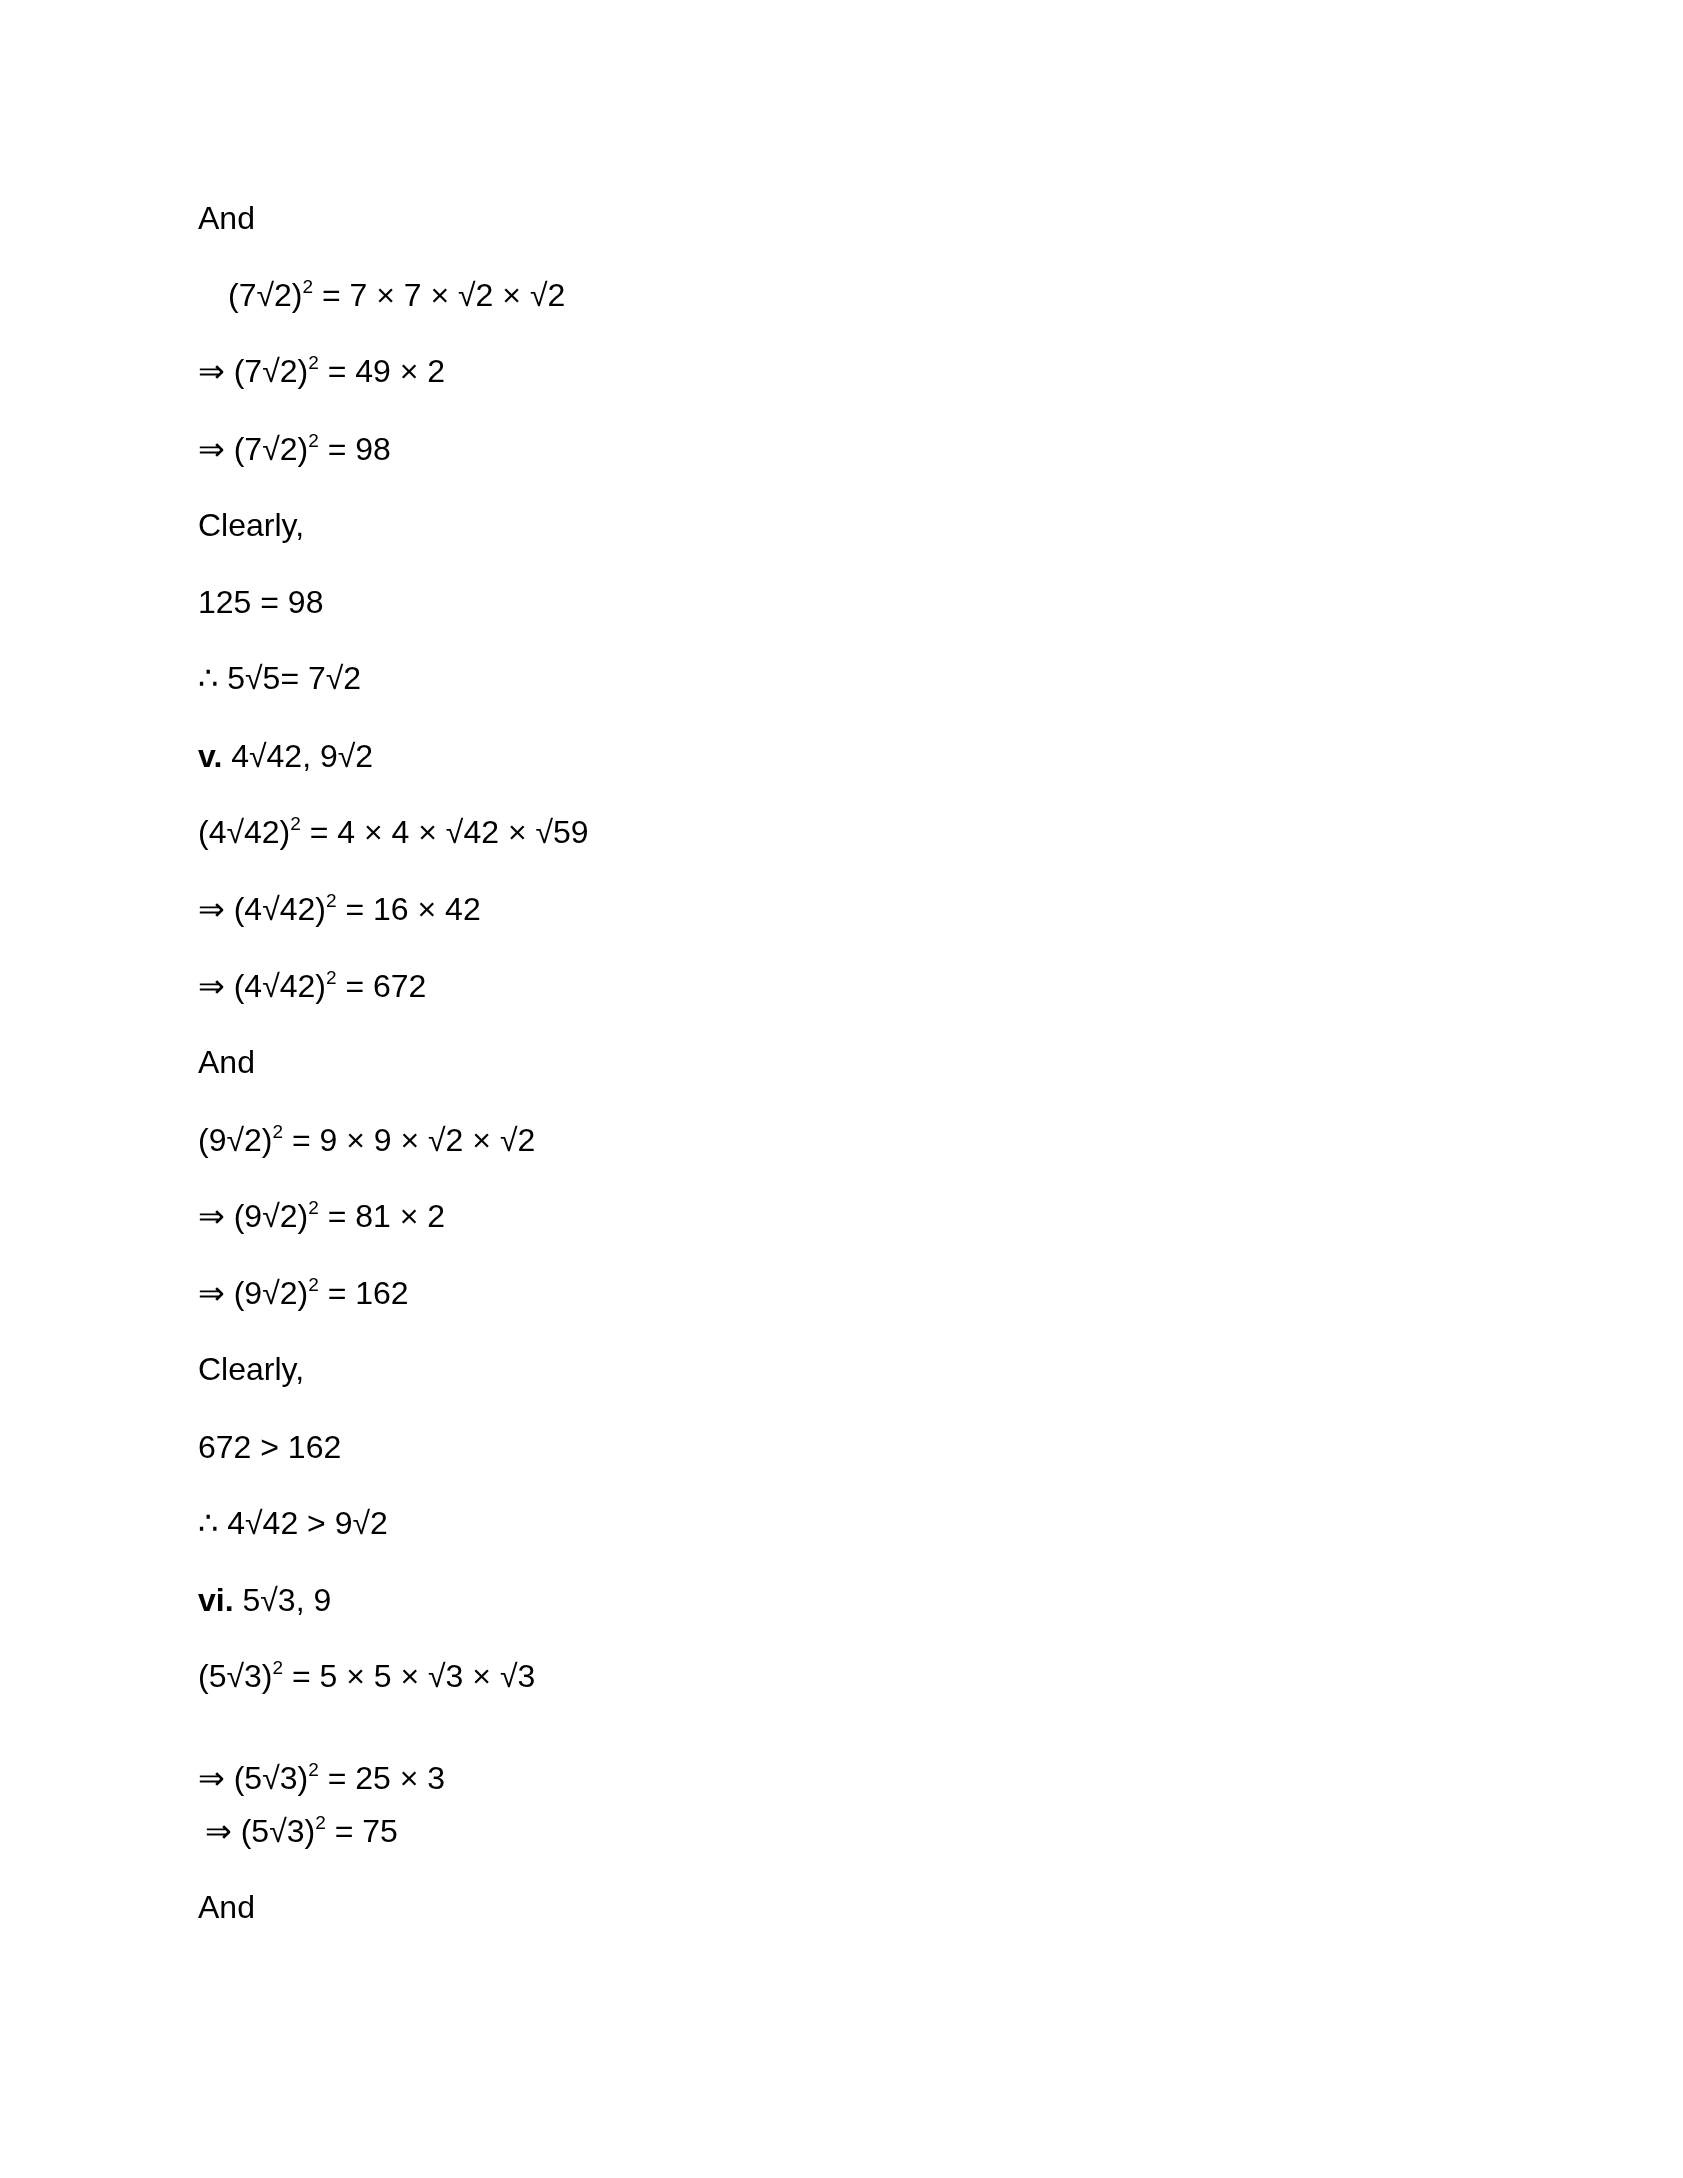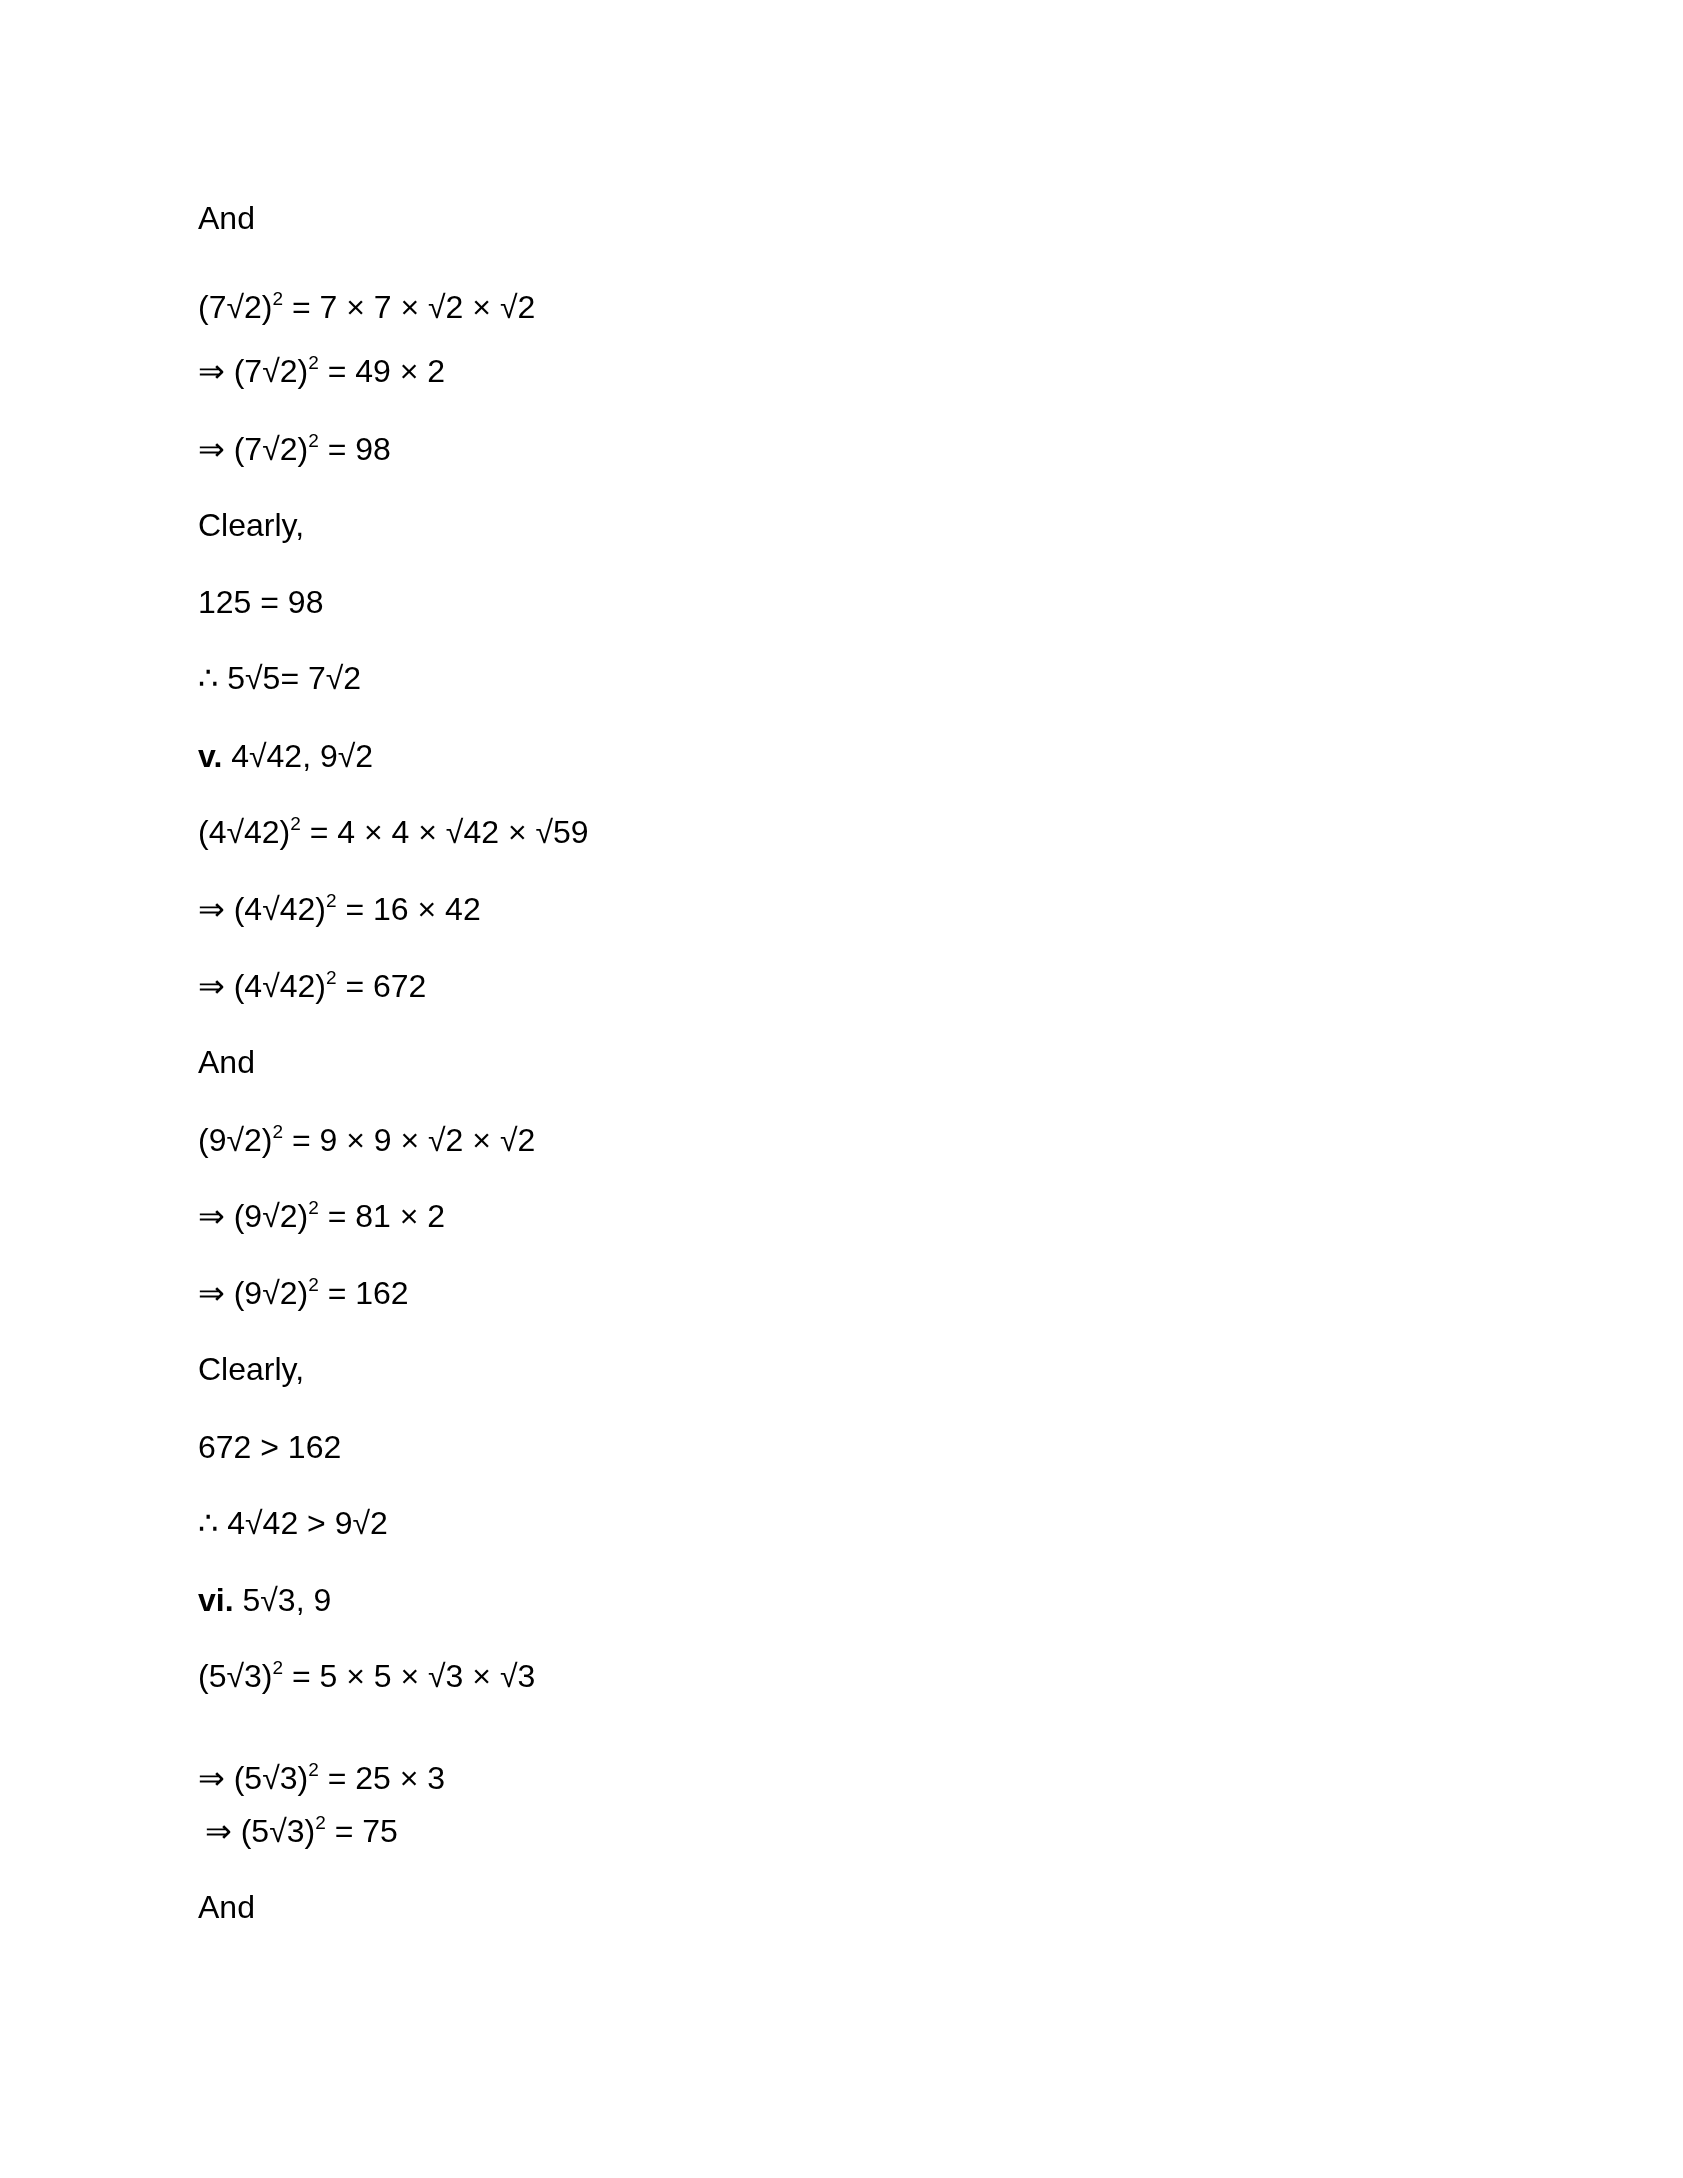--- a/index.html
+++ b/index.html
@@ -37,21 +37,21 @@
       line-height: 0;
       position: relative;
       top: -1px;
     }
   </style>
 </head>
 <body>
 
 <div class="page" id="page">
     <div class="line" style="top: 198px;"><span>And</span></div>
-    <div class="line" style="top: 287px;"><span>(7√2)</span><sup>2</sup><span> = 7 × 7 × √2 × √2</span></div>
+    <div class="line" style="top: 275px; margin-left: 30px;"><span>(7√2)</span><sup>2</sup><span> = 7 × 7 × √2 × √2</span></div>
     <div class="line" style="top: 351px;"><span>⇒ (7√2)</span><sup>2</sup><span> = 49 × 2</span></div>
     <div class="line" style="top: 429px;"><span>⇒ (7√2)</span><sup>2</sup><span> = 98</span></div>
     <div class="line" style="top: 505px;"><span>Clearly,</span></div>
     <div class="line" style="top: 582px;"><span>125 = 98</span></div>
     <div class="line" style="top: 658px;"><span>∴ 5√5= 7√2</span></div>
     <div class="line" style="top: 736px;"><span class="label">v.</span><span> 4√42, 9√2</span></div>
     <div class="line" style="top: 812px;"><span>(4√42)</span><sup>2</sup><span> = 4 × 4 × √42 × √59</span></div>
     <div class="line" style="top: 889px;"><span>⇒ (4√42)</span><sup>2</sup><span> = 16 × 42</span></div>
     <div class="line" style="top: 966px;"><span>⇒ (4√42)</span><sup>2</sup><span> = 672</span></div>
     <div class="line" style="top: 1042px;"><span>And</span></div>

